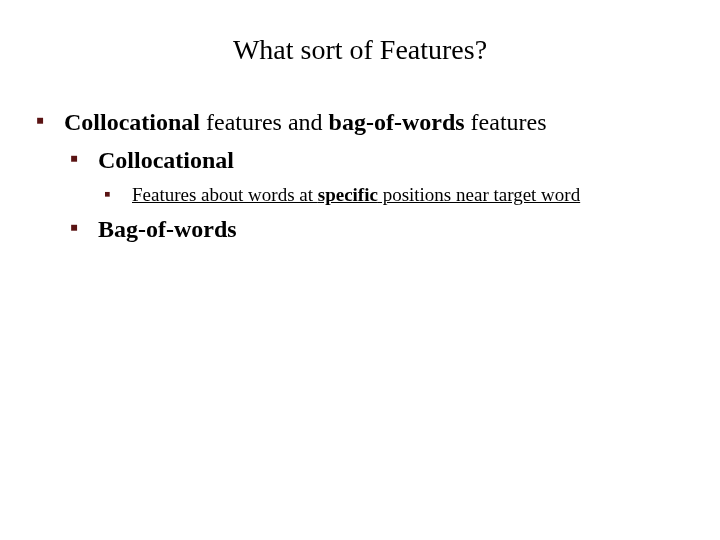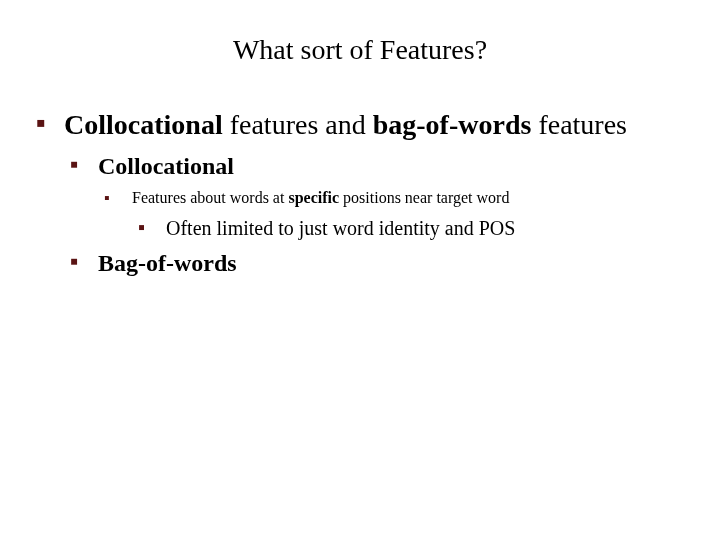--- a/index.html
+++ b/index.html
@@ -38,32 +38,33 @@
   li::before {
     content: "▪";
     position: absolute;
     left: 0;
     top: 0;
     color: #5a1313;
     font-size: 1em;
     line-height: 1.2;
   }
   .lvl1 {
-    font-size: 28px;
+    font-size: 24px;
     line-height: 1.35;
   }
   .lvl2 {
     font-size: 24px;
     margin-left: 34px;
     line-height: 1.35;
   }
   .lvl3 {
-    font-size: 16px;
+    font-size: 19px;
     margin-left: 68px;
     line-height: 1.3;
+    text-decoration: underline;
   }
   .lvl4 {
     font-size: 20px;
     margin-left: 102px;
     line-height: 1.3;
   }
   .bold {
     font-weight: bold;
   }
 </style>
@@ -81,23 +82,20 @@
     </li>
 
     <li class="lvl2">
       <span class="bold">Collocational</span>
     </li>
 
     <li class="lvl3">
       <span>Features about words at </span><span class="bold">specific</span><span> positions near target word</span>
     </li>
 
-    <li class="lvl4">
-      <span>Often limited to just word identity and POS</span>
-    </li>
 
     <li class="lvl2">
       <span class="bold">Bag-of-words</span>
     </li>
 
 
 
   </ul>
 
 </div>

